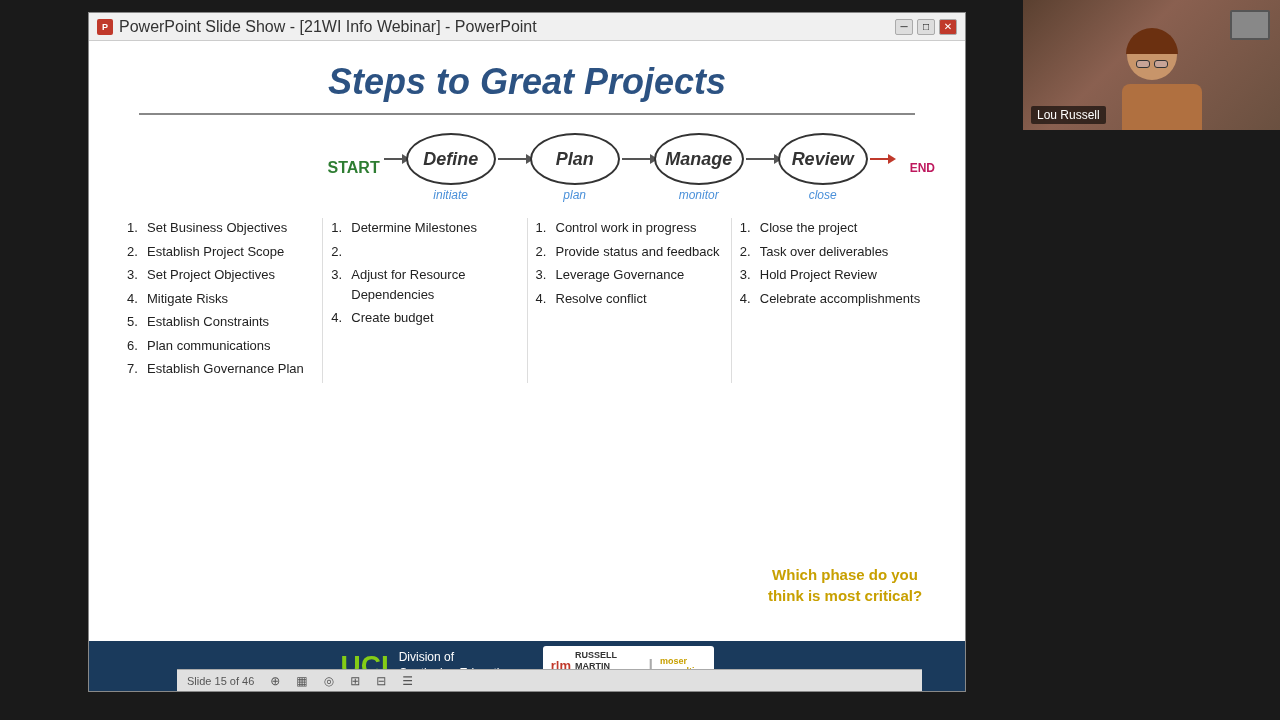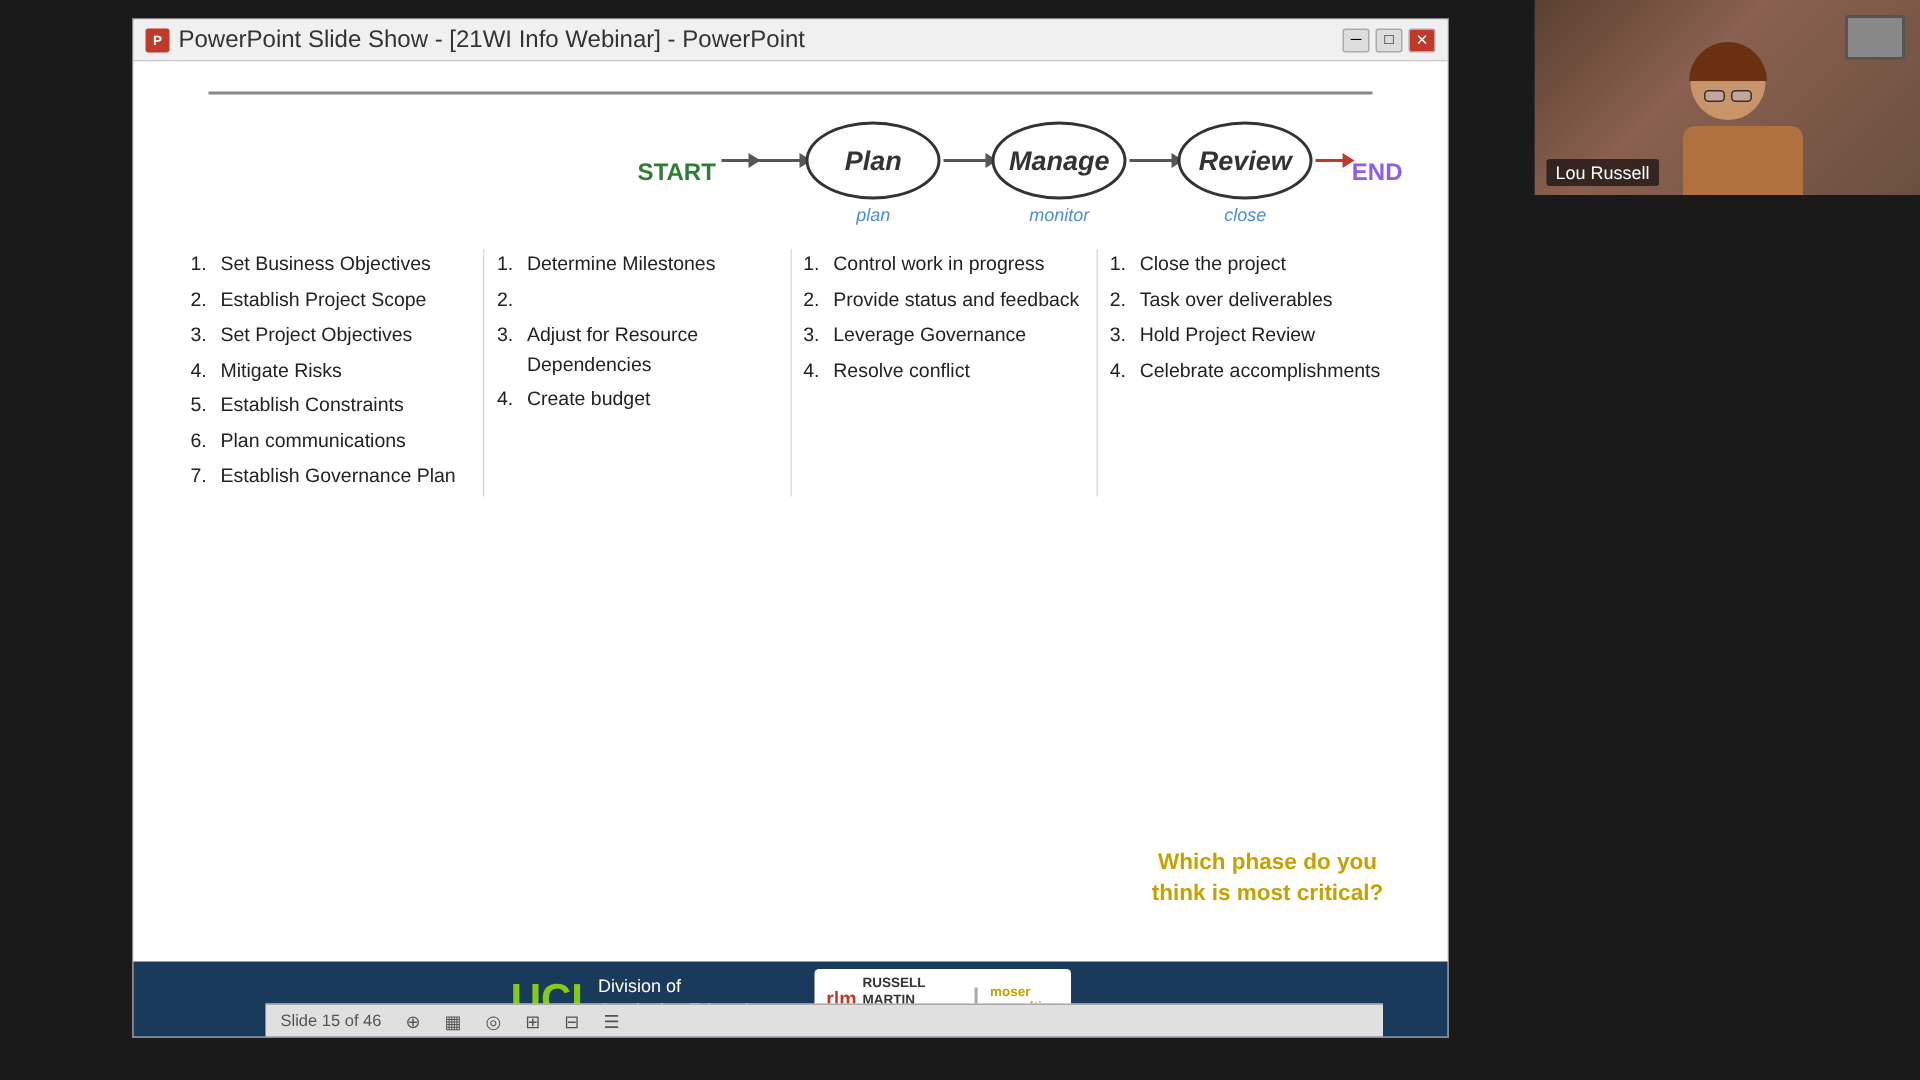--- a/index.html
+++ b/index.html
@@ -106,24 +106,24 @@
       gap: 0;
     }
 
     .start-label {
       font-size: 16px;
       font-weight: bold;
       color: #2e7d32;
       margin-right: 4px;
     }
     .end-label {
-      font-size: 16px;
-      font-weight: bold;
-      color: #8b5cf6;
-      margin-left: 4px;
+      font-size: 12px;
+      font-weight: bold;
+      color: #be185d;
+      margin-left: 20px;
     }
 
     .flow-step {
       display: flex;
       flex-direction: column;
       align-items: center;
       position: relative;
     }
 
     .ellipse {
@@ -399,28 +399,35 @@
     </div>
     <div class="title-bar-controls">
       <div class="tb-btn">─</div>
       <div class="tb-btn">□</div>
       <div class="tb-btn close-btn">✕</div>
     </div>
   </div>
 
   <div class="slide-area">
 
+    <div class="slide-title">Steps to Great Projects</div>
     <hr class="title-underline">
 
     <div class="flow-diagram">
       <span class="start-label">START</span>
       <div class="start-arrow">
         <div class="start-arrow-line"></div>
       </div>
 
+      <div class="flow-step">
+        <div class="ellipse">
+            <em>Define</em>
+          </div>
+        <span class="phase-label">initiate</span>
+      </div>
 
       <div class="arrow">
         <div class="arrow-line"></div>
       </div>
 
       <div class="flow-step">
         <div class="ellipse">
             <em>Plan</em>
           </div>
         <span class="phase-label">plan</span>

